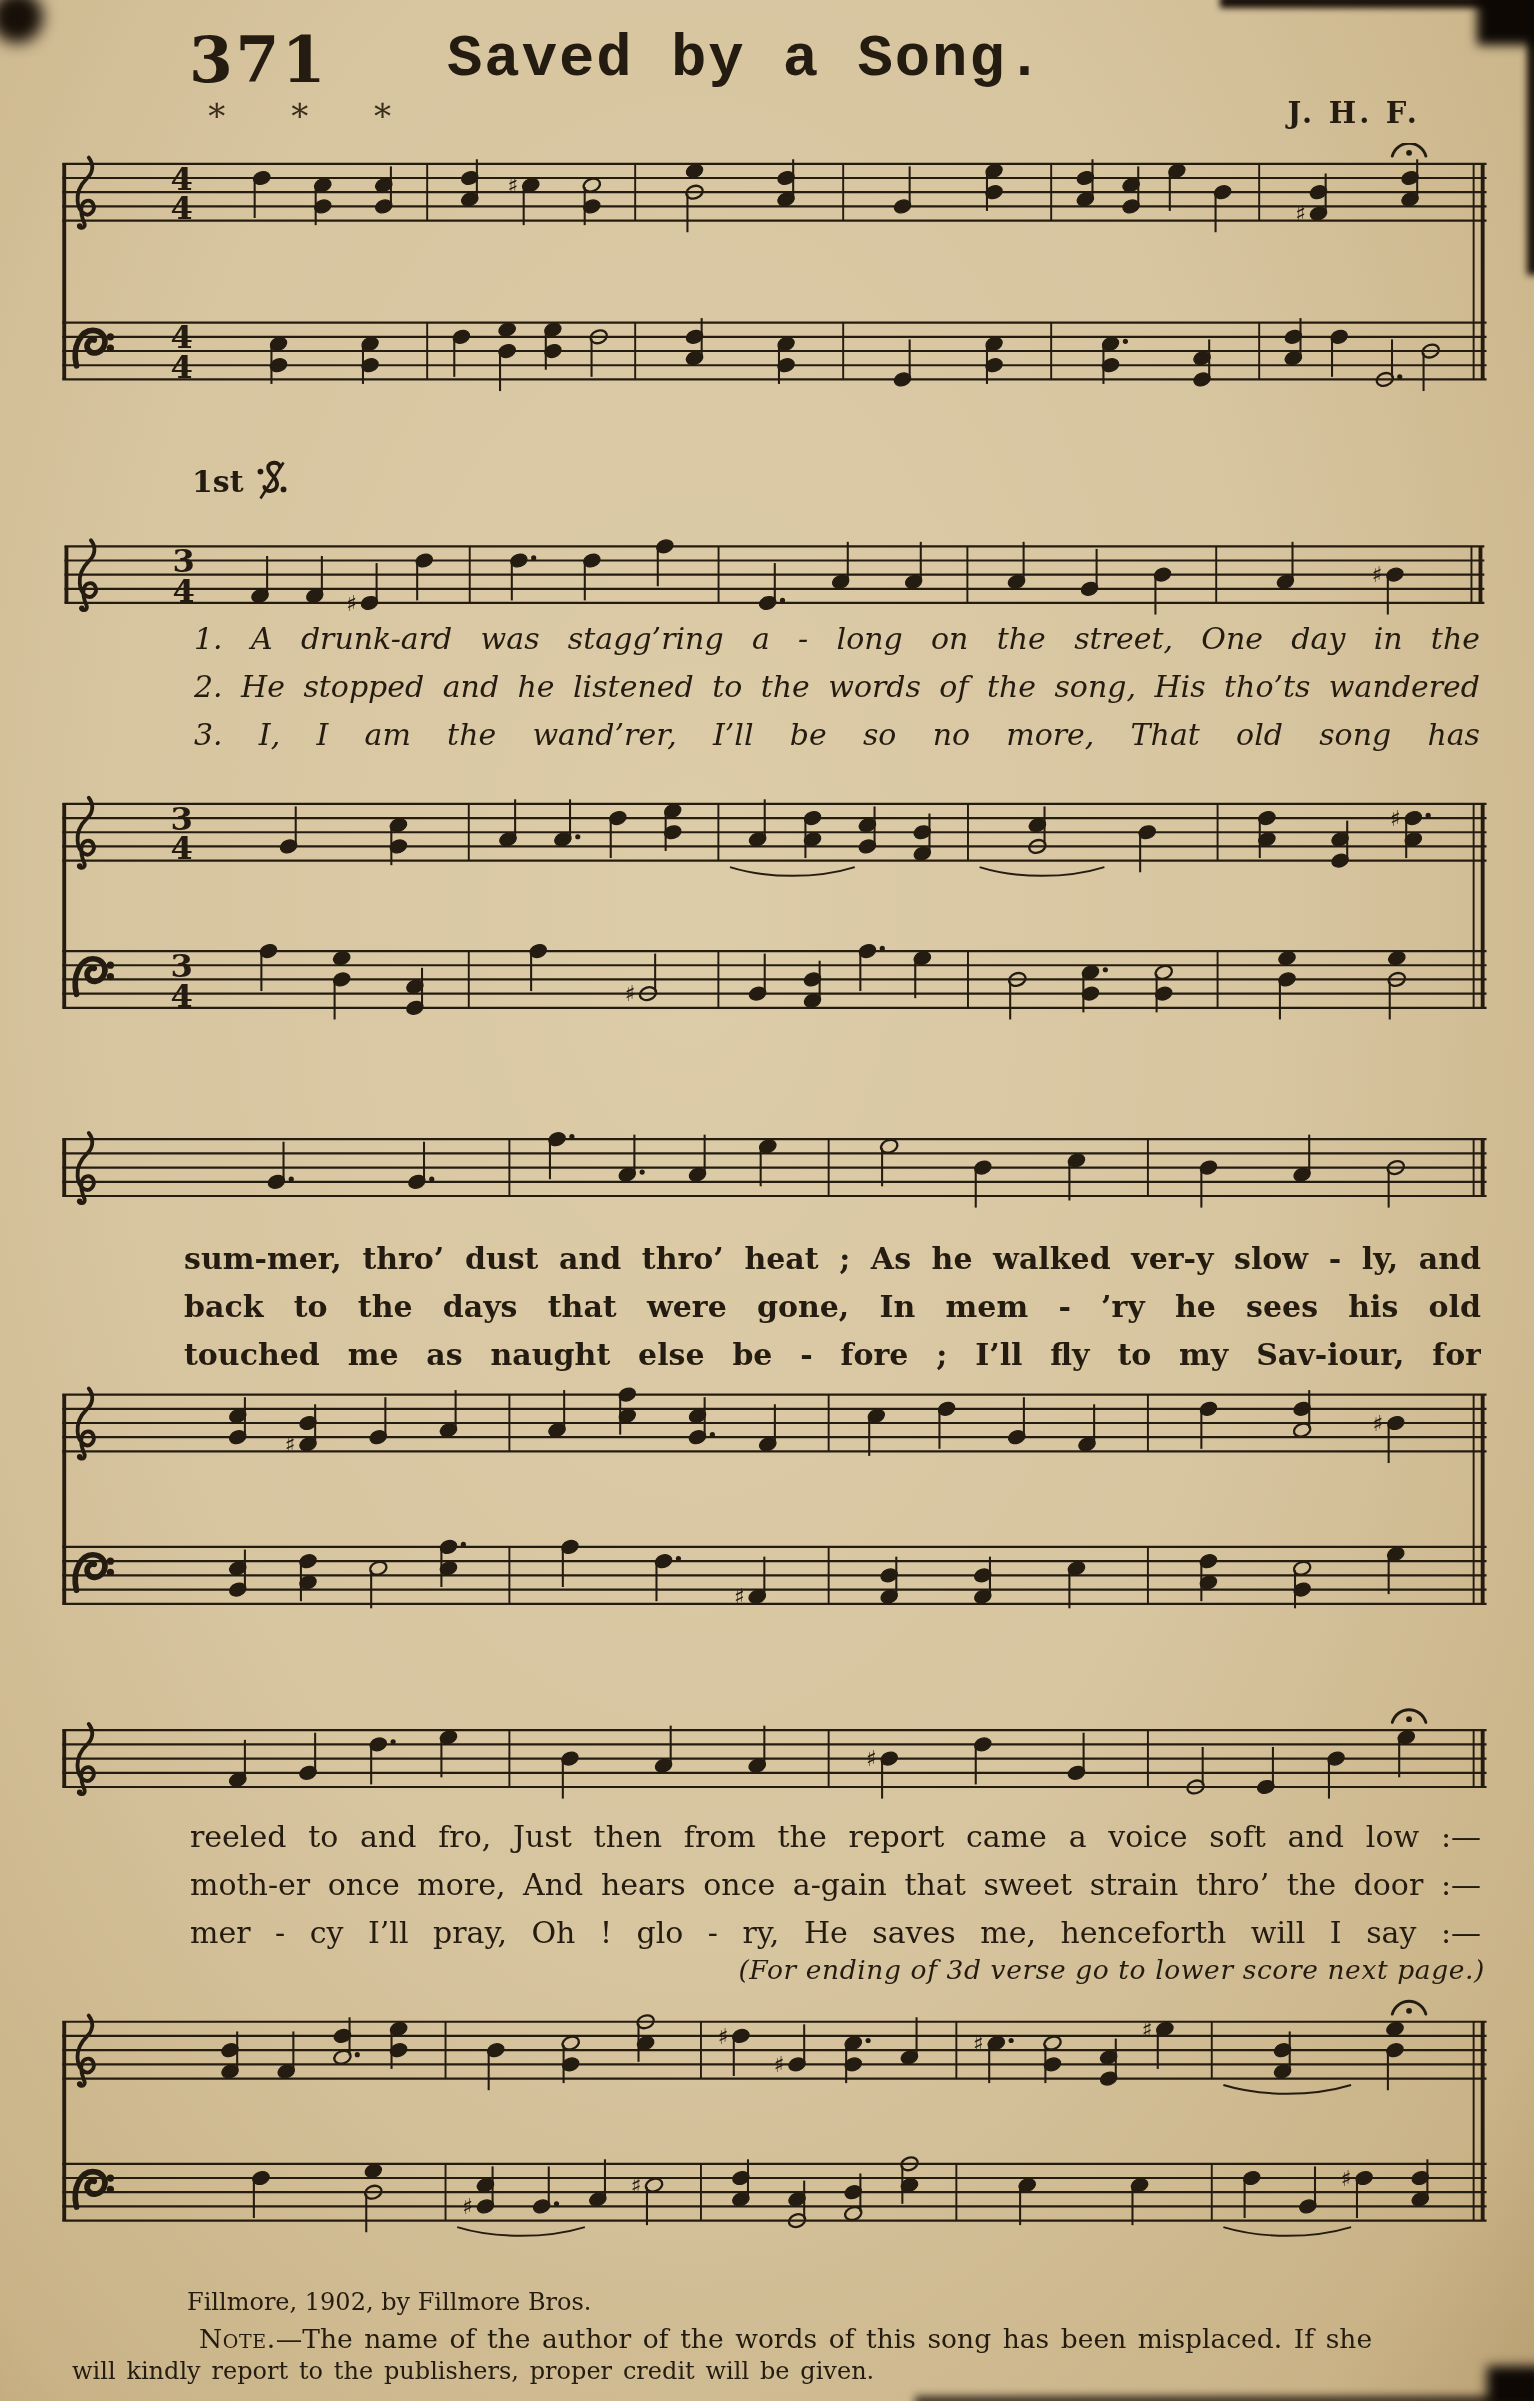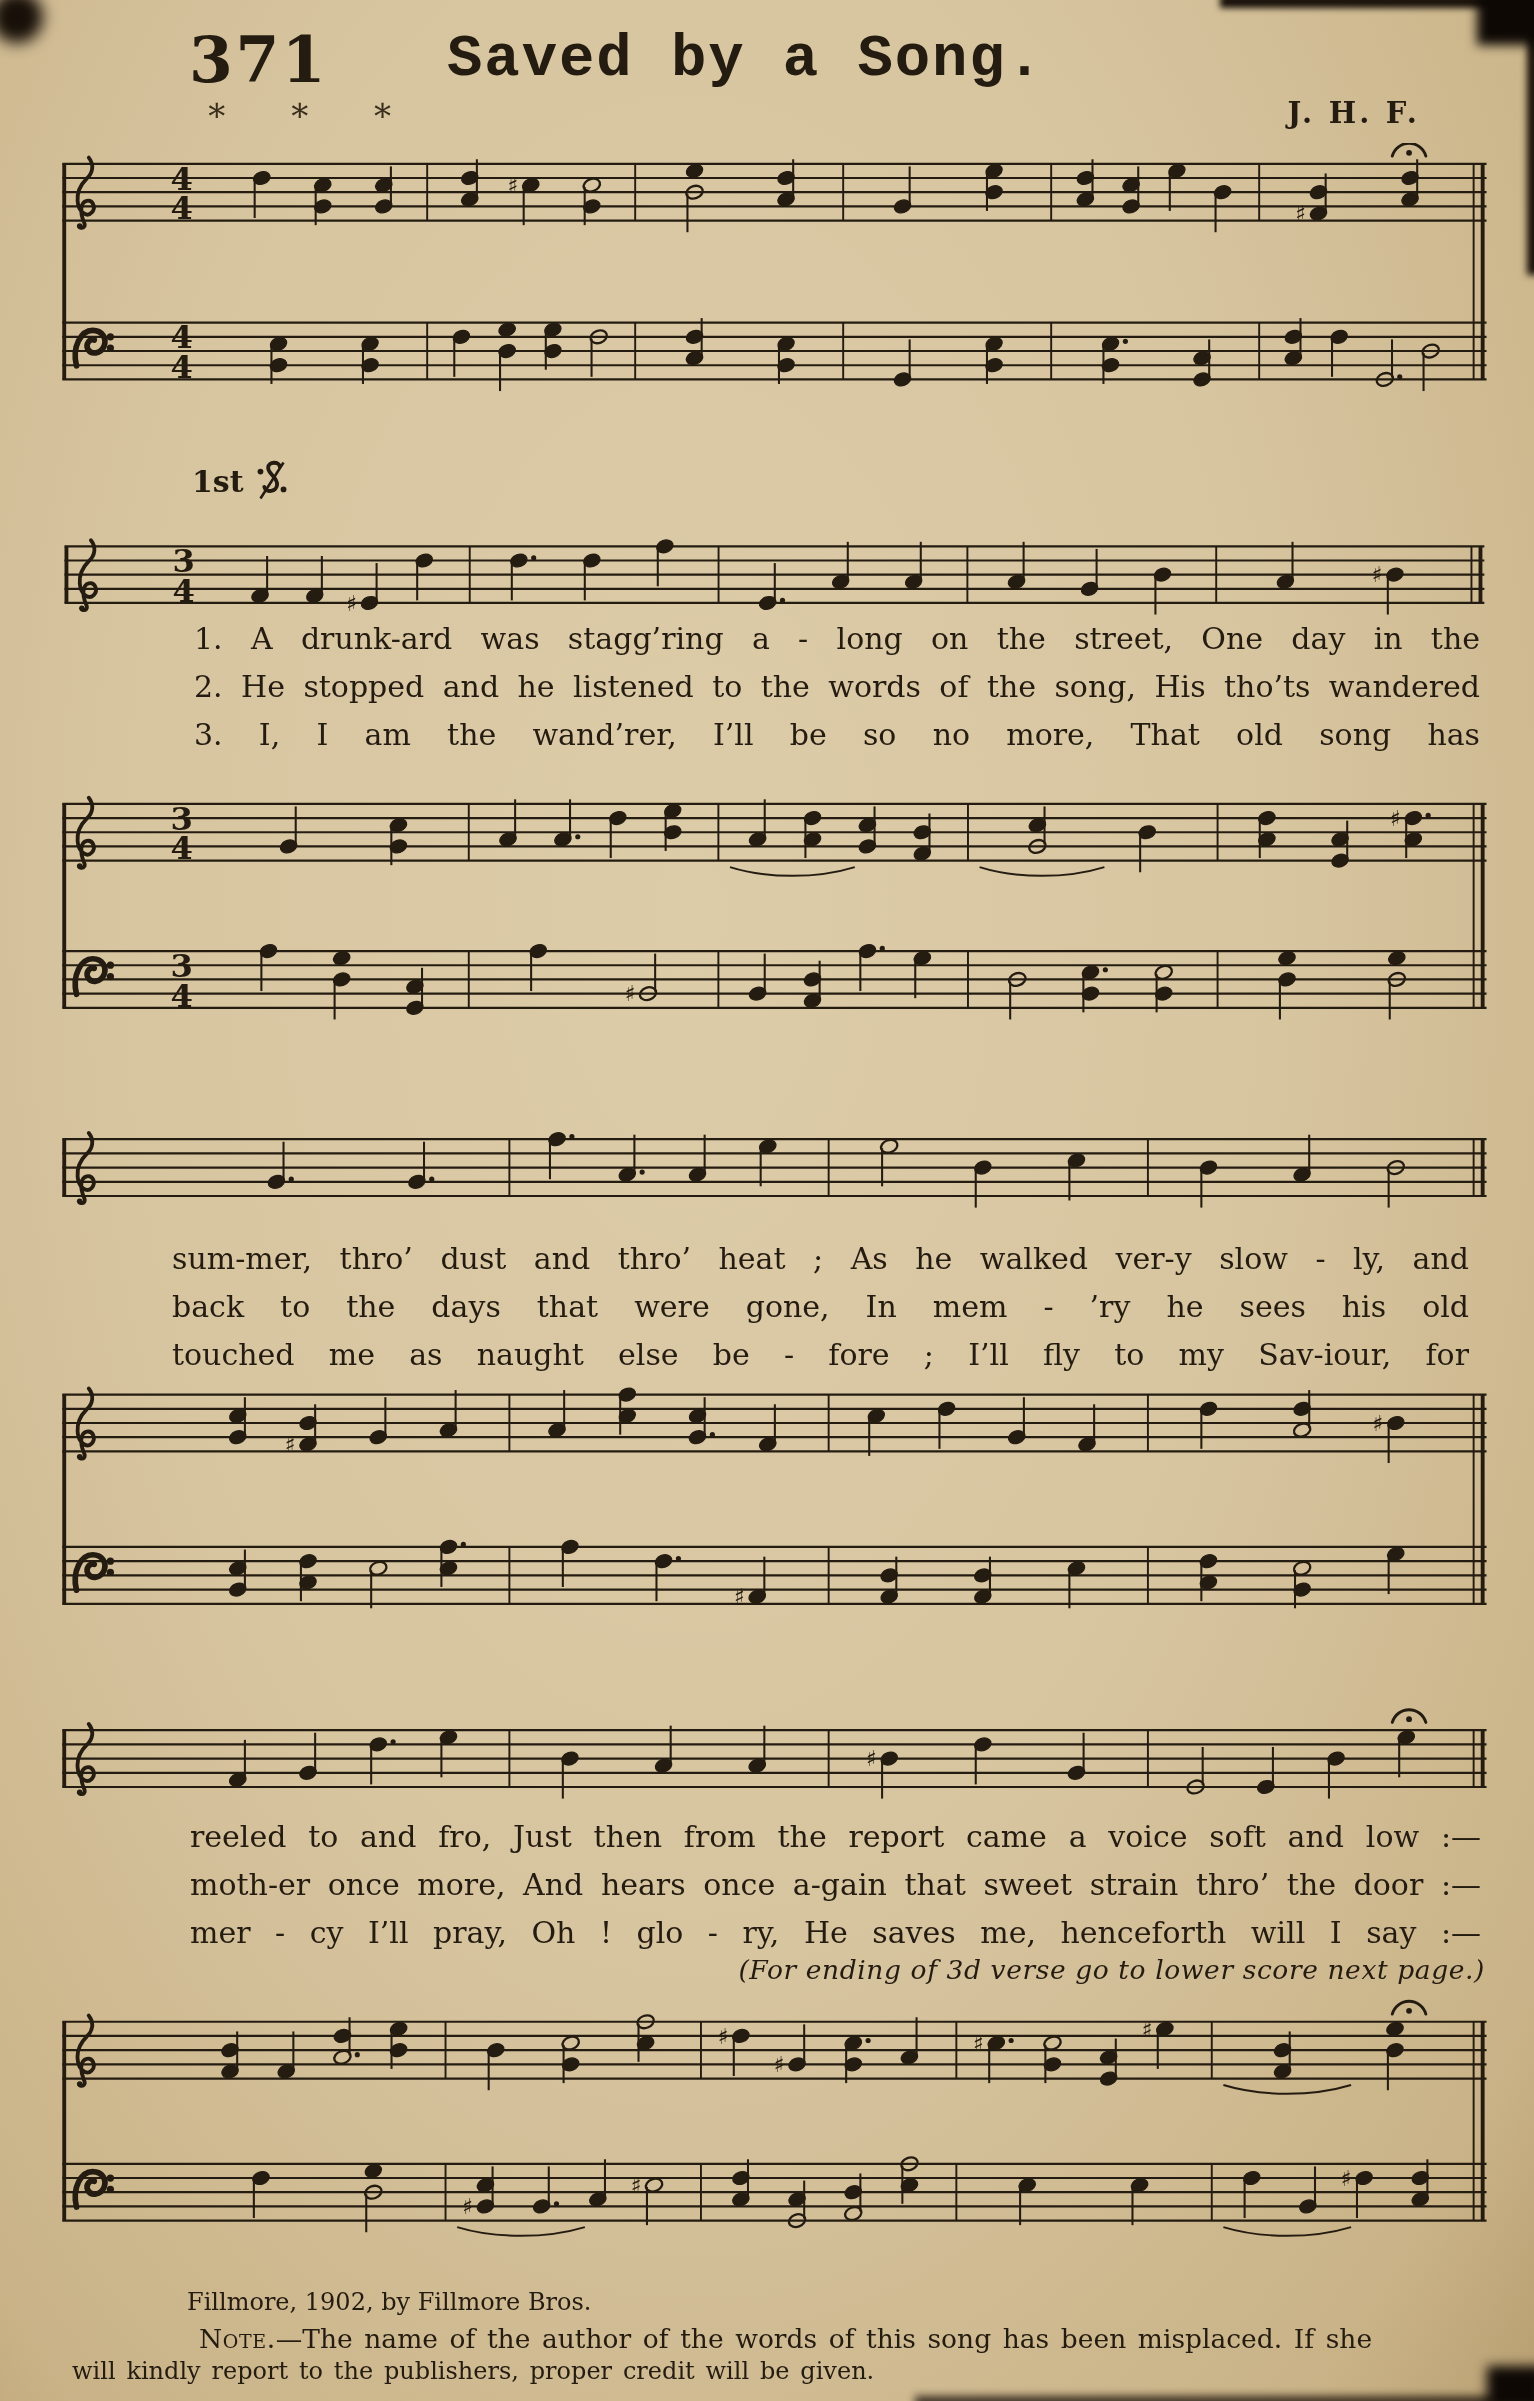--- a/index.html
+++ b/index.html
@@ -19,22 +19,22 @@
   .sys{position:absolute;left:61px;width:1432px;}
   #sys1{top:143px;height:305px;}
   #sys2{top:509px;height:121px;}
   #sys3{top:770px;height:282px;}
   #sys4{top:1099px;height:132px;}
   #sys5{top:1361px;height:288px;}
   #sys6{top:1690px;height:132px;}
   #sys7{top:1988px;height:309px;}
   .vblock{position:absolute;font-size:30px;line-height:48px;white-space:nowrap;}
   .vblock .vline{text-align:justify;text-align-last:justify;white-space:normal;height:48px;overflow:hidden;word-spacing:3.9px;}
-  #verses1{left:194px;top:615px;width:1286px;}
-  #verses2{left:172px;top:1235px;width:1297px;}
+  #verses1{left:194px;top:615px;width:1286px;font-style:italic;}
+  #verses2{left:184px;top:1235px;width:1297px;font-weight:bold;}
   #verses3{left:190px;top:1813px;width:1291px;}
   .ending-note{right:50px;top:1954px;font-size:26.5px;font-style:italic;letter-spacing:0.6px;}
   .copyright{left:187px;top:2288px;font-size:24px;}
   .note-line1{left:199px;top:2323px;font-size:26.5px;word-spacing:3.2px;}
   .note-line2{left:72px;top:2357px;font-size:24px;word-spacing:3.2px;}
   .smallcaps{font-variant:small-caps;letter-spacing:0.6px;margin-top:48px;}
   
   .edge-top-right{top:-5.2px;left:1220px;right:0;height:13px;background:#170f08;filter:blur(3.2px);}
   .edge-right{top:-2.6px;right:-5.2px;width:13px;height:278px;background:#170f08;filter:blur(3.9px);}
   .corner-tl{top:-9px;left:-9px;width:52px;height:52px;background:#170f08;border-radius:50%;filter:blur(7.7px);}

